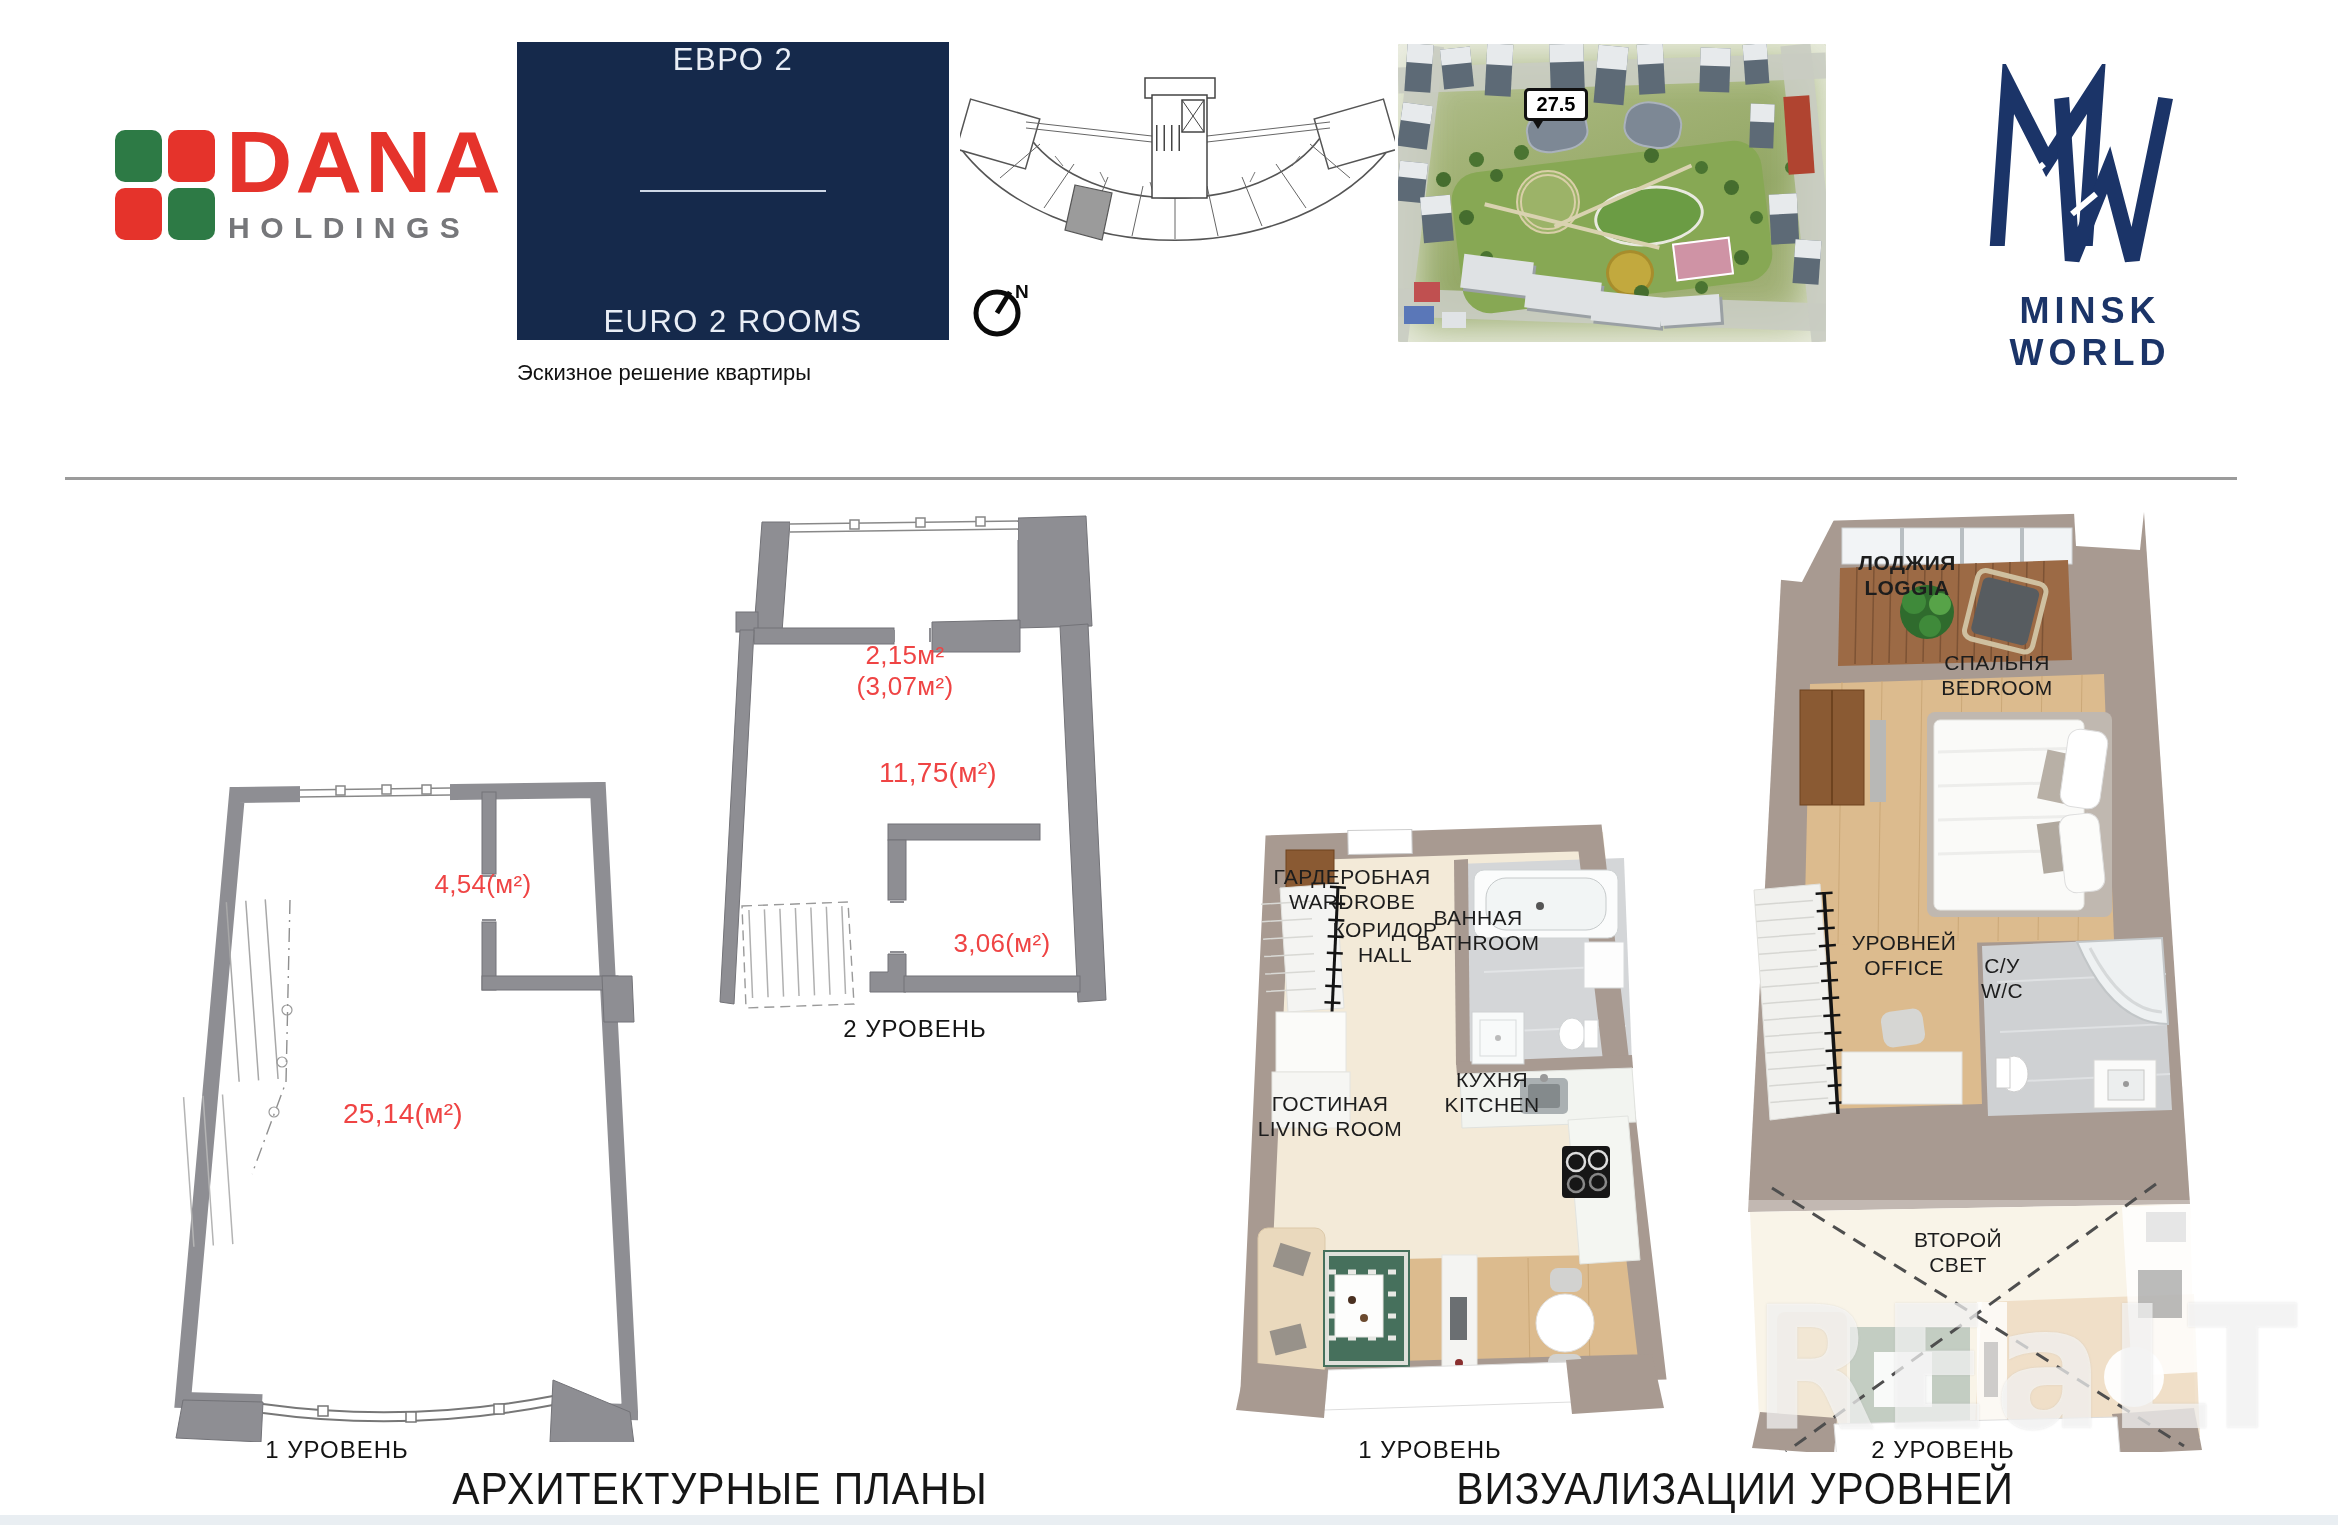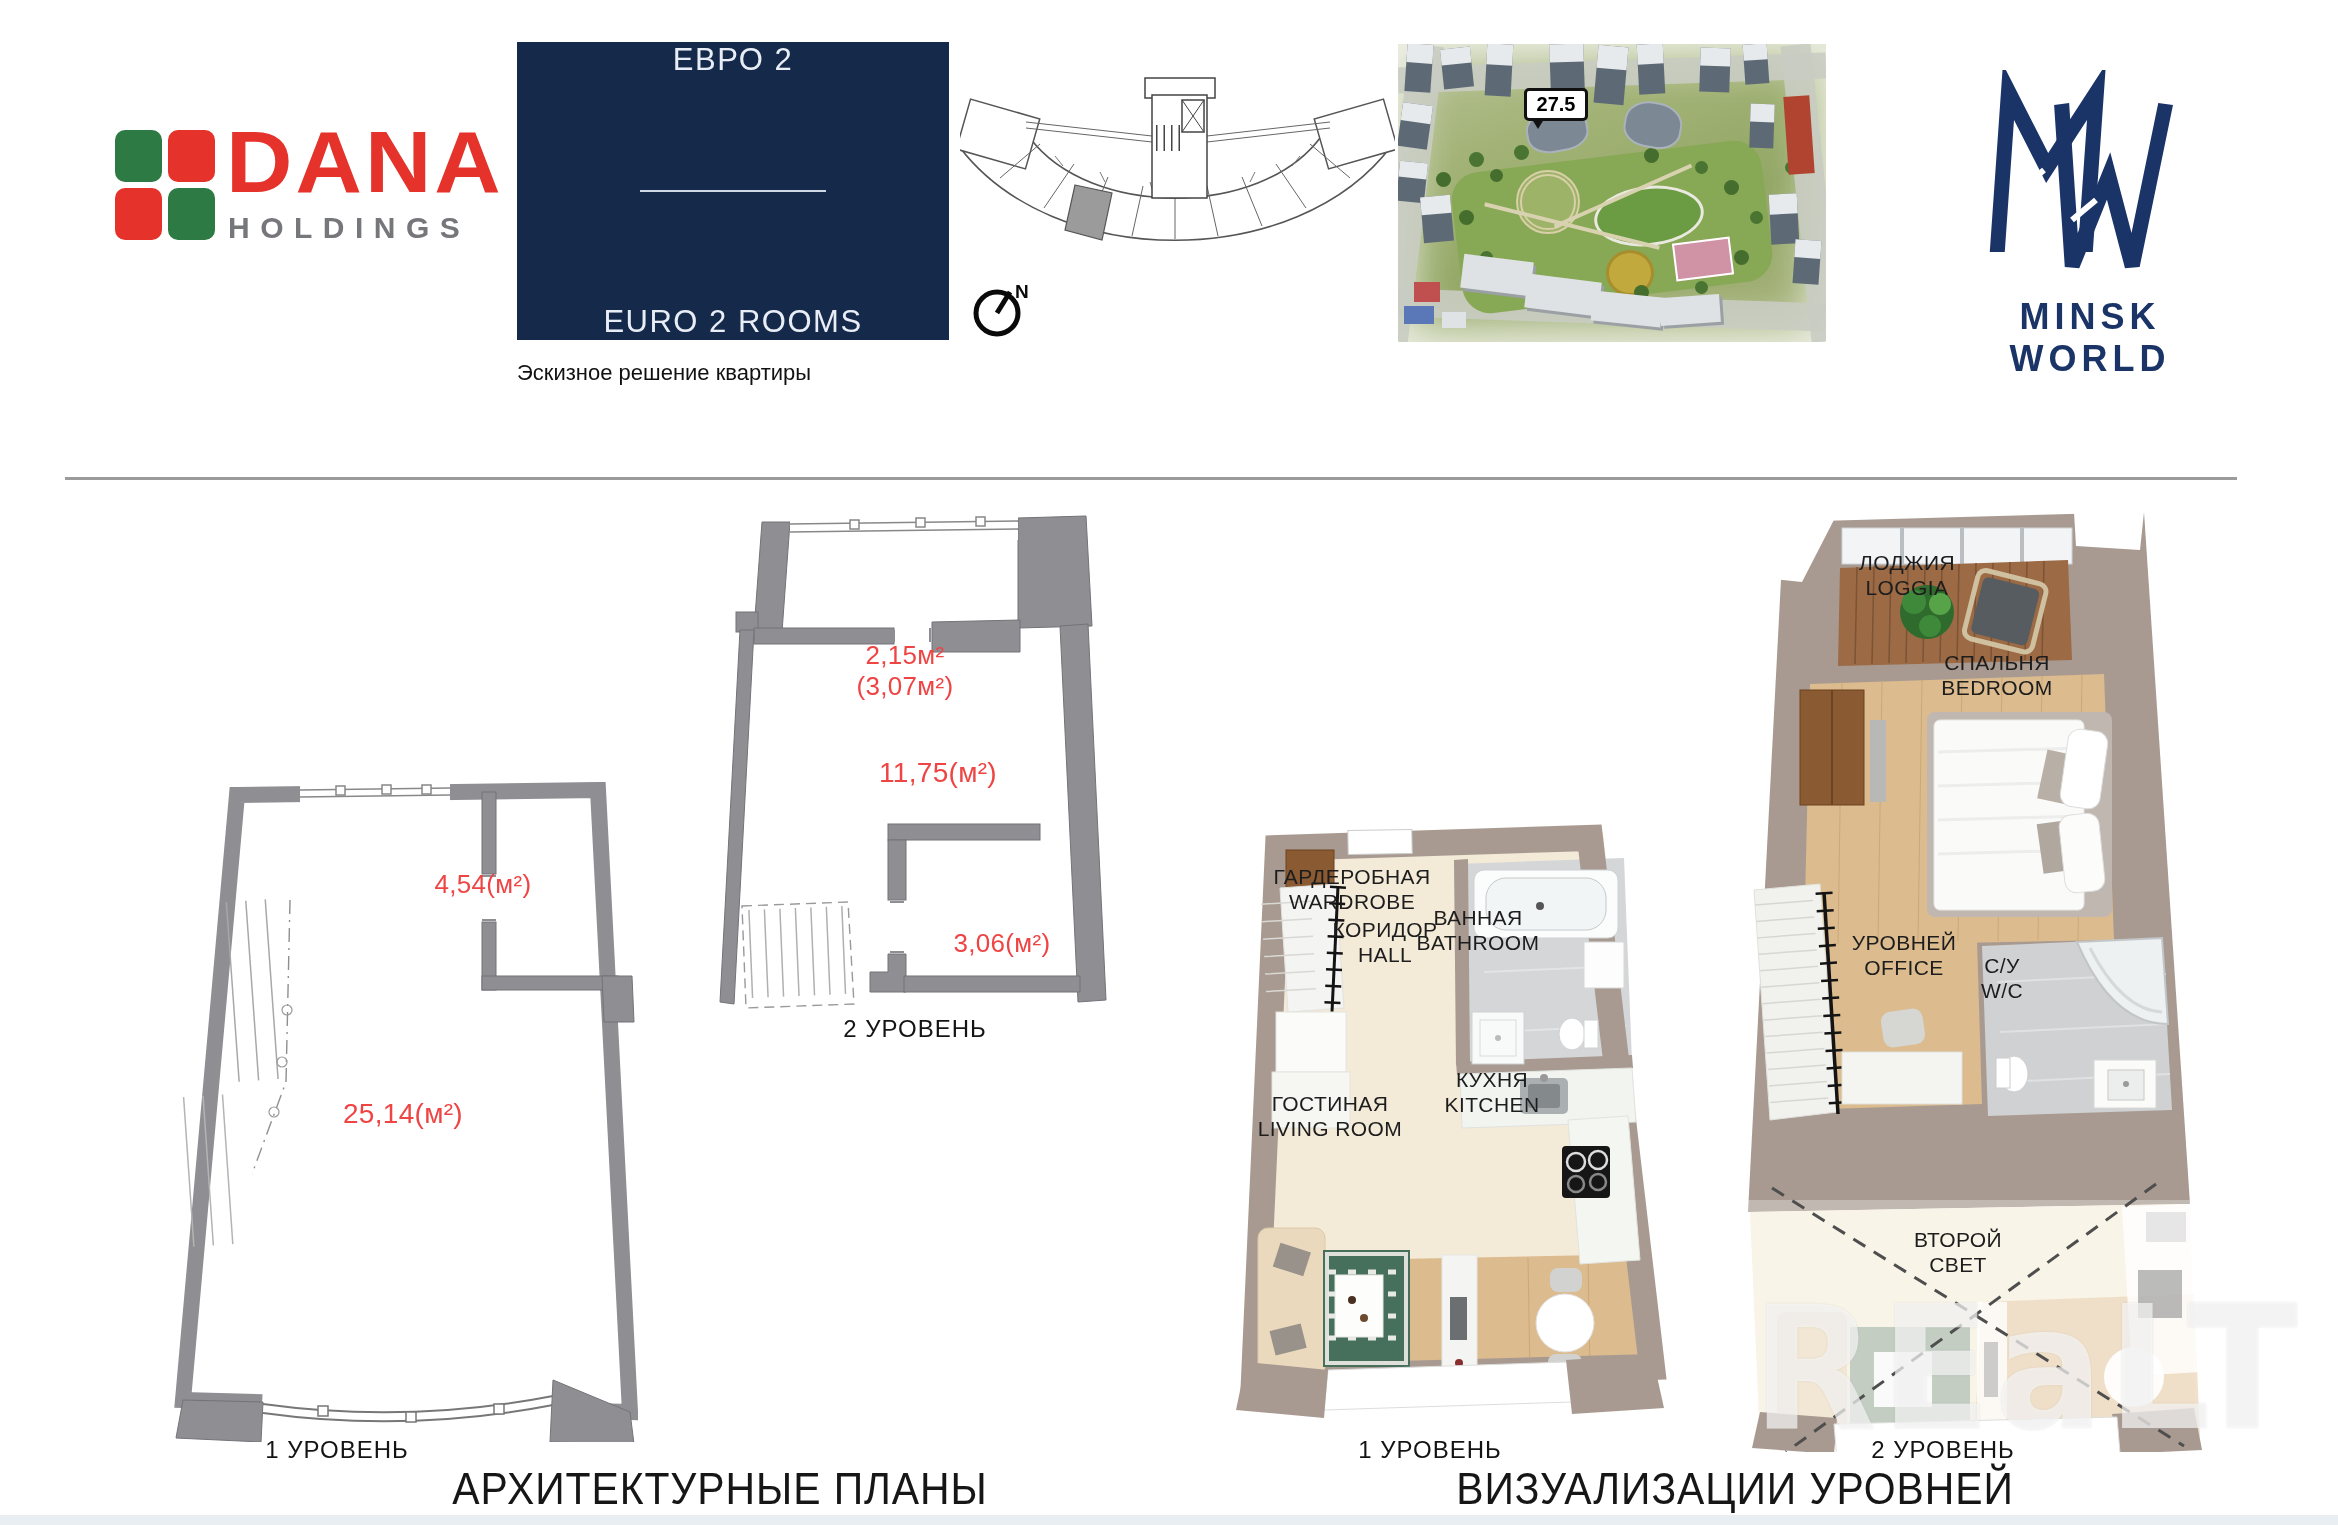--- a/index.html
+++ b/index.html
@@ -169,21 +169,21 @@
     <div class="slab" style="left:194px;top:250px;width:70px;height:30px;transform:rotate(6deg);"></div>
     <div class="slab" style="left:262px;top:252px;width:60px;height:28px;transform:rotate(-4deg);"></div>
     <div style="left:16px;top:238px;width:26px;height:20px;background:#c05050;"></div>
     <div style="left:6px;top:262px;width:30px;height:18px;background:#5a77b8;"></div>
     <div style="left:44px;top:268px;width:24px;height:16px;background:#e0e3e6;"></div>
 
     <div class="callout" style="left:126px;top:44px;">27.5</div>
     <div class="callout-tail" style="left:132px;top:72px;"></div>
   </div>
 
-  <div class="abs" style="left:1940px;top:70px;width:300px;height:260px;">
+  <div class="abs" style="left:1940px;top:64px;width:300px;height:260px;">
     <svg width="300" height="210" viewBox="0 0 300 210">
       <g stroke="#1b3468" stroke-width="15" fill="none" transform="translate(62,0) skewX(-4)">
         <polyline points="8,182 8,22 52,98 96,22 96,182"></polyline>
         <polyline points="62,34 84,196 114,106 144,196 166,34"></polyline>
       </g>
       <g stroke="#ffffff" stroke-width="6">
         <line x1="80" y1="120" x2="104" y2="100"></line>
         <line x1="132" y1="150" x2="156" y2="130"></line>
       </g>
     </svg>
@@ -521,21 +521,21 @@
     <polygon points="18,900 95,906 92,942 10,936" fill="#a89a91"></polygon>
     <polygon points="370,902 452,896 460,938 378,942" fill="#a89a91"></polygon>
     <polygon points="92,912 375,905 378,941 95,948" fill="#ffffff" stroke="#dddddd"></polygon>
 
     <g stroke="#4e4e4e" stroke-width="3" stroke-dasharray="14 10">
       <line x1="30" y1="676" x2="442" y2="934"></line>
       <line x1="414" y1="672" x2="44" y2="940"></line>
     </g>
   </svg>
 
-  <div class="room-label" style="left:1827px;top:550px;width:160px;">
+  <div class="room-label" style="left:1827px;top:550px;width:160px;font-weight:bold;">
     <span>ЛОДЖИЯ</span>
     <span>LOGGIA</span>
   </div>
   <div class="room-label" style="left:1907px;top:650px;width:180px;">
     <span>СПАЛЬНЯ</span>
     <span>BEDROOM</span>
   </div>
   <div class="room-label" style="left:1824px;top:930px;width:160px;">
     <span>УРОВНЕЙ</span>
     <span>OFFICE</span>

